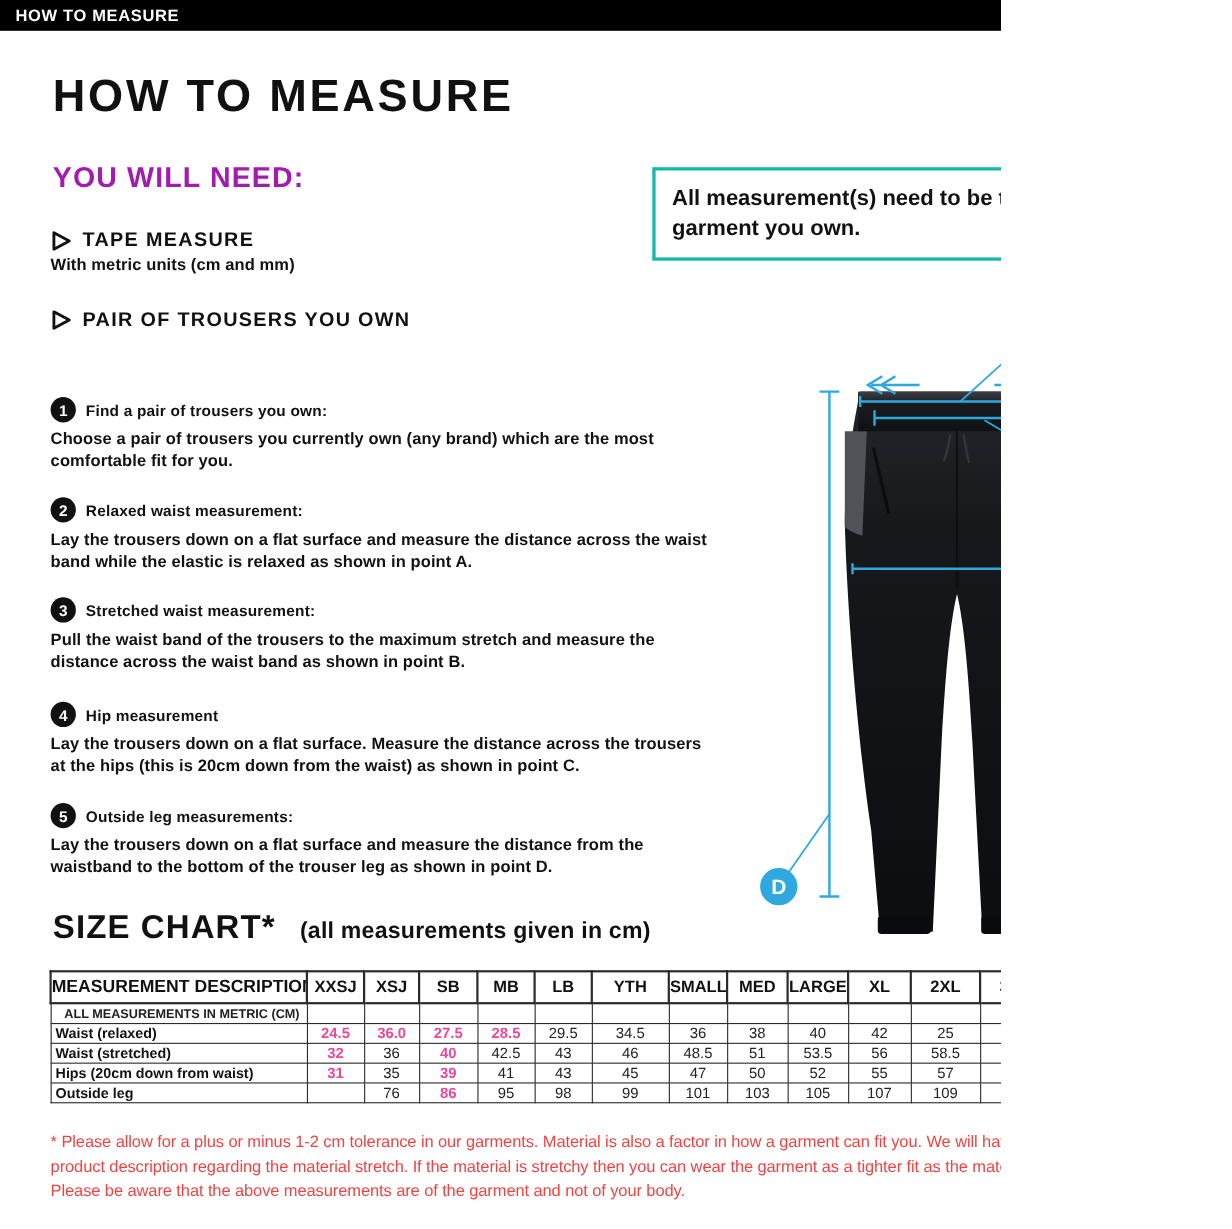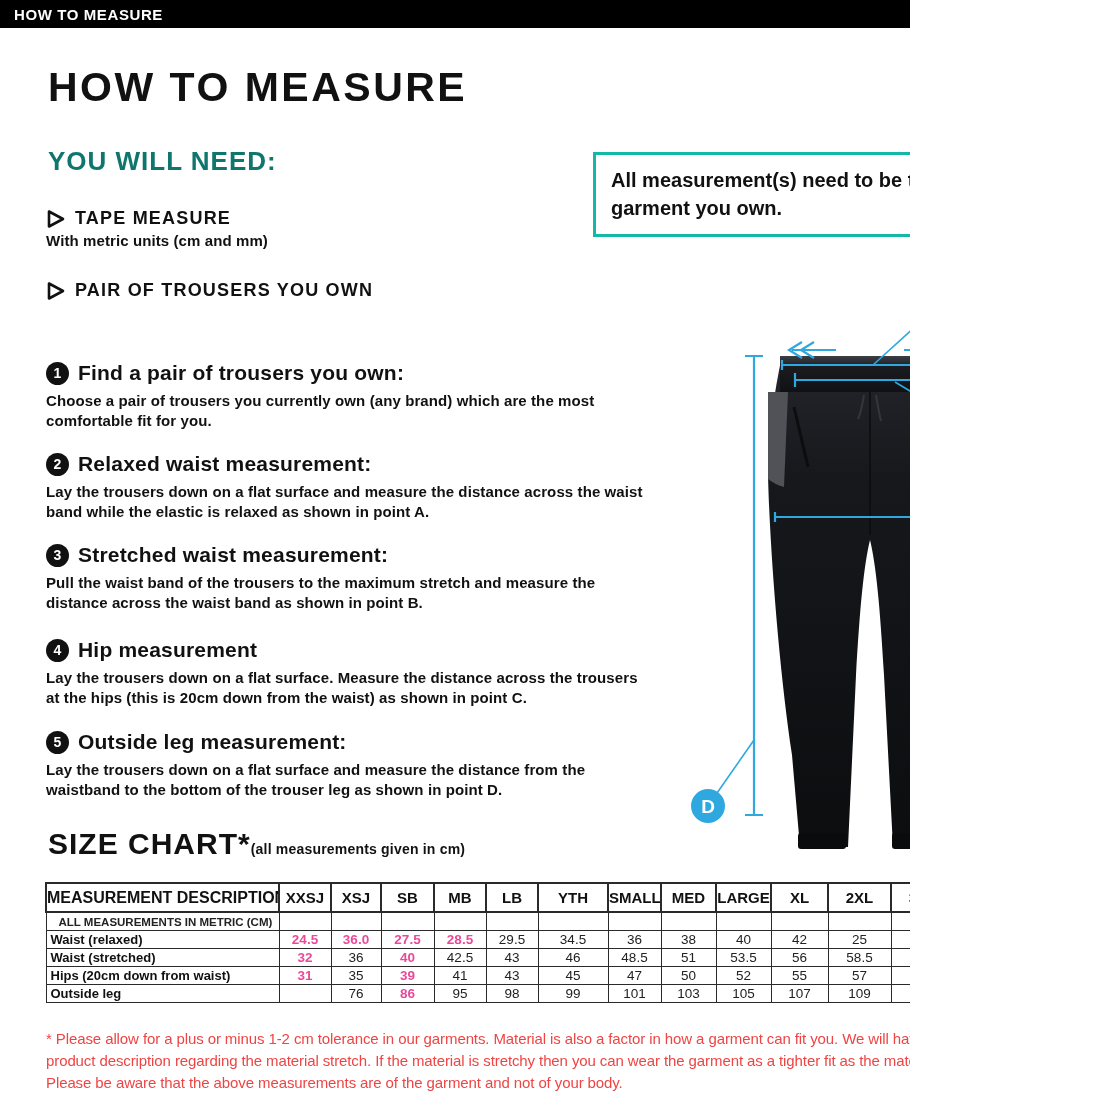--- a/index.html
+++ b/index.html
@@ -8,47 +8,47 @@
 
   
   .topbar{position:absolute;left:0;top:0;width:1120px;height:28px;background:#000;display:flex;align-items:center;}
   .topbar .bar-title{color:#fff;font-size:15px;font-weight:bold;letter-spacing:.6px;margin-left:14px;}
   .brand{position:absolute;right:6px;top:1px;display:flex;flex-direction:column;align-items:center;line-height:1;}
   .brand .s-glyph{color:#fff;font-size:15px;font-weight:bold;transform:scaleY(1.15);}
   .brand .s-word{color:#fff;font-size:5px;letter-spacing:.6px;font-weight:bold;margin-top:1px;}
 
   
   .h1{position:absolute;left:48px;top:64px;font-size:41px;font-weight:bold;letter-spacing:2.5px;color:#111;}
-  .h2{position:absolute;left:48px;top:146px;font-size:26px;font-weight:bold;letter-spacing:1px;color:#0f766e;}
+  .h2{position:absolute;left:48px;top:146px;font-size:26px;font-weight:bold;letter-spacing:1px;color:#a21caf;}
 
   
   .need{position:absolute;left:46px;width:560px;}
   .need .row{display:flex;align-items:center;gap:9px;text-align:center;}
   .need .ttl{font-size:18px;font-weight:bold;letter-spacing:1.2px;}
   .need .sub{font-size:15px;font-weight:bold;margin-top:3px;letter-spacing:.1px;}
   #need-0{top:208px;}
   #need-1{top:280px;}
 
   
   .notebox{position:absolute;left:593px;top:152px;width:448px;border:3px solid #14b8a6;padding:12px 15px;font-size:20px;font-weight:bold;line-height:1.38;color:#111;}
 
   
   .step{position:absolute;left:46px;width:600px;}
   .step .head{display:flex;align-items:center;gap:9px;}
   .badge{width:23px;height:23px;border-radius:50%;background:#111;color:#fff;font-size:14px;font-weight:bold;display:flex;align-items:center;justify-content:center;flex:0 0 23px;}
-  .step .title{font-size:21px;font-weight:bold;letter-spacing:.2px;}
+  .step .title{font-size:14px;font-weight:bold;letter-spacing:.2px;}
   .step .body{font-size:15px;font-weight:bold;line-height:1.34;margin-top:6px;letter-spacing:.1px;}
   #step-0{top:361px;} #step-1{top:452px;} #step-2{top:543px;} #step-3{top:638px;} #step-4{top:730px;}
 
   
   .diagram{position:absolute;left:688px;top:255px;width:400px;height:615px;}
 
   
   .h3{position:absolute;left:48px;top:827px;font-size:30px;font-weight:bold;letter-spacing:1px;}
-  .h3 .fine{font-size:14px;font-weight:bold;letter-spacing:.2px;margin-left:0;}
+  .h3 .fine{font-size:21px;font-weight:bold;letter-spacing:.2px;margin-left:22px;}
   table.size{position:absolute;left:45px;top:882px;width:908px;border-collapse:collapse;table-layout:fixed;background:#fff;}
   table.size th,table.size td{border:1.5px solid #2a2a2a;text-align:center;white-space:nowrap;overflow:hidden;padding:0;}
   table.size thead th{border-width:2px;font-size:15px;font-weight:bold;height:27px;}
   table.size thead th.desc{font-size:16px;}
   table.size tr.metric td{height:17px;font-size:11.5px;font-weight:bold;text-align:left;padding-left:12px;}
   table.size tbody td{height:17px;font-size:13.5px;font-weight:normal;color:#222;}
   table.size tbody td.lbl{text-align:left;padding-left:4px;font-weight:bold;font-size:13px;color:#111;}
   table.size tbody td.b{font-weight:bold;color:#ec4899;}
 
   
@@ -115,21 +115,21 @@
   <div class="step" id="step-3">
     <div class="head">
       <span class="badge">4</span>
       <span class="title">Hip measurement</span>
     </div>
     <div class="body">Lay the trousers down on a flat surface. Measure the distance across the trousers at the hips (this is 20cm down from the waist)  as shown in point C.</div>
   </div>
   <div class="step" id="step-4">
     <div class="head">
       <span class="badge">5</span>
-      <span class="title">Outside leg measurement:</span>
+      <span class="title">Outside leg measurements:</span>
     </div>
     <div class="body">Lay the trousers down on a flat surface and measure the distance from the waistband to the bottom of the trouser  leg as shown in point D.</div>
   </div>
 
   <svg class="diagram" viewBox="0 0 400 615">
     <defs>
       <linearGradient id="pantGrad" x1="0" y1="0" x2="0" y2="1">
         <stop offset="0" stop-color="#24262b"></stop>
         <stop offset="0.25" stop-color="#17181c"></stop>
         <stop offset="1" stop-color="#0c0d0f"></stop>

